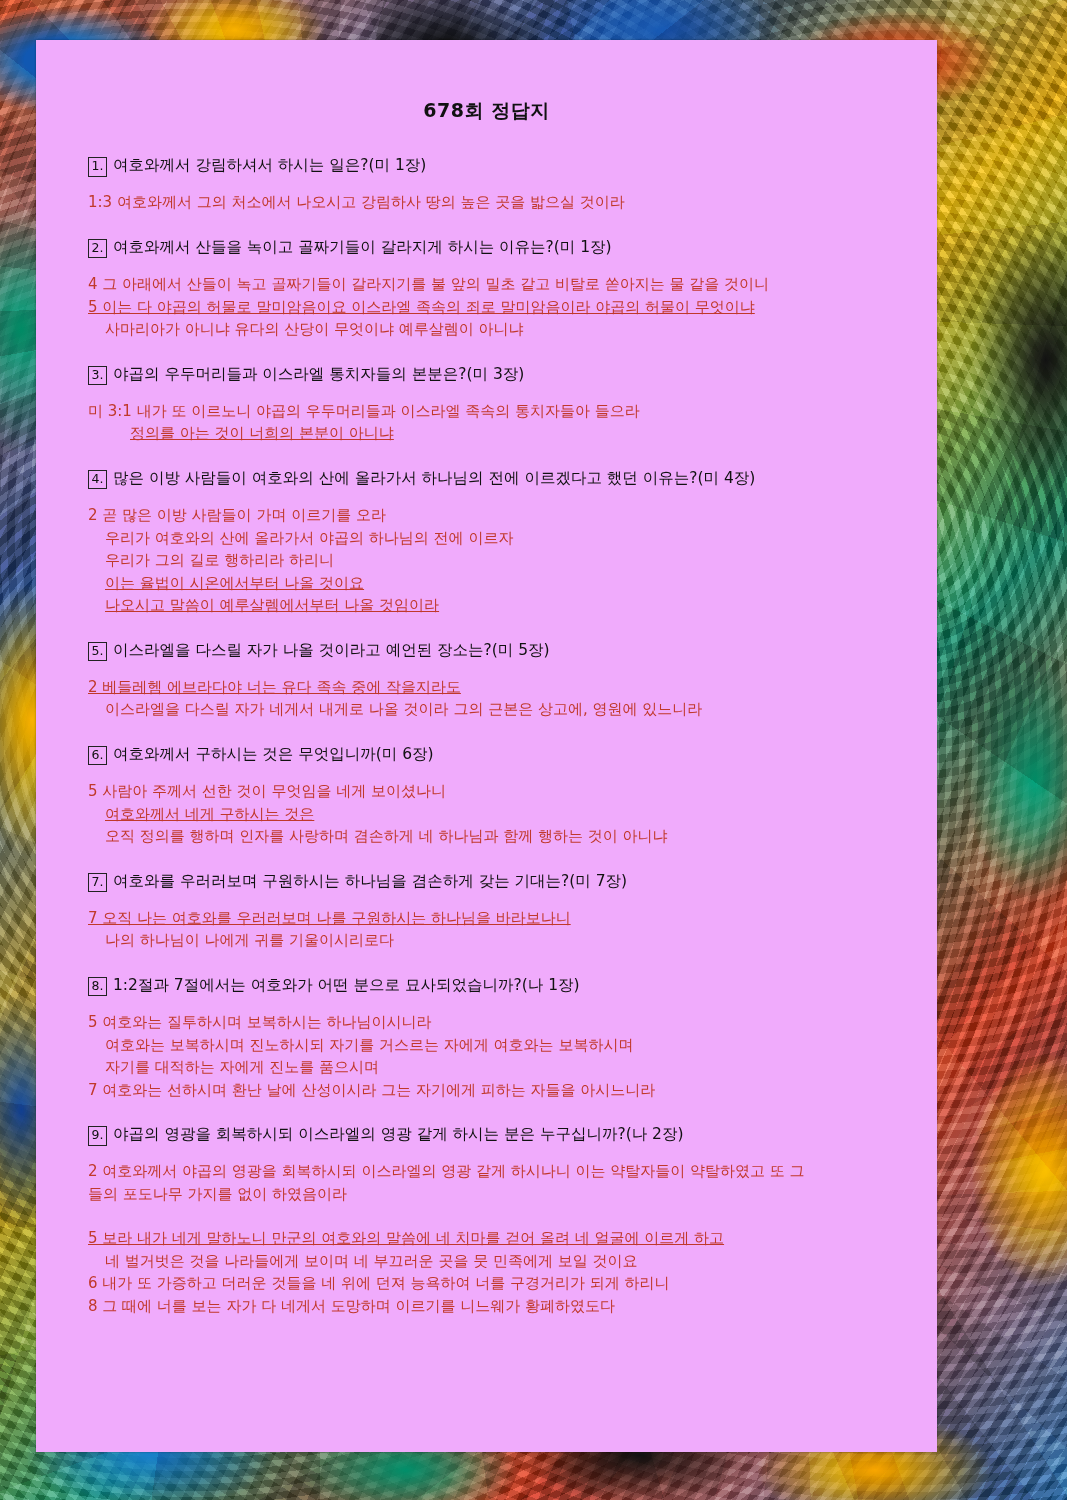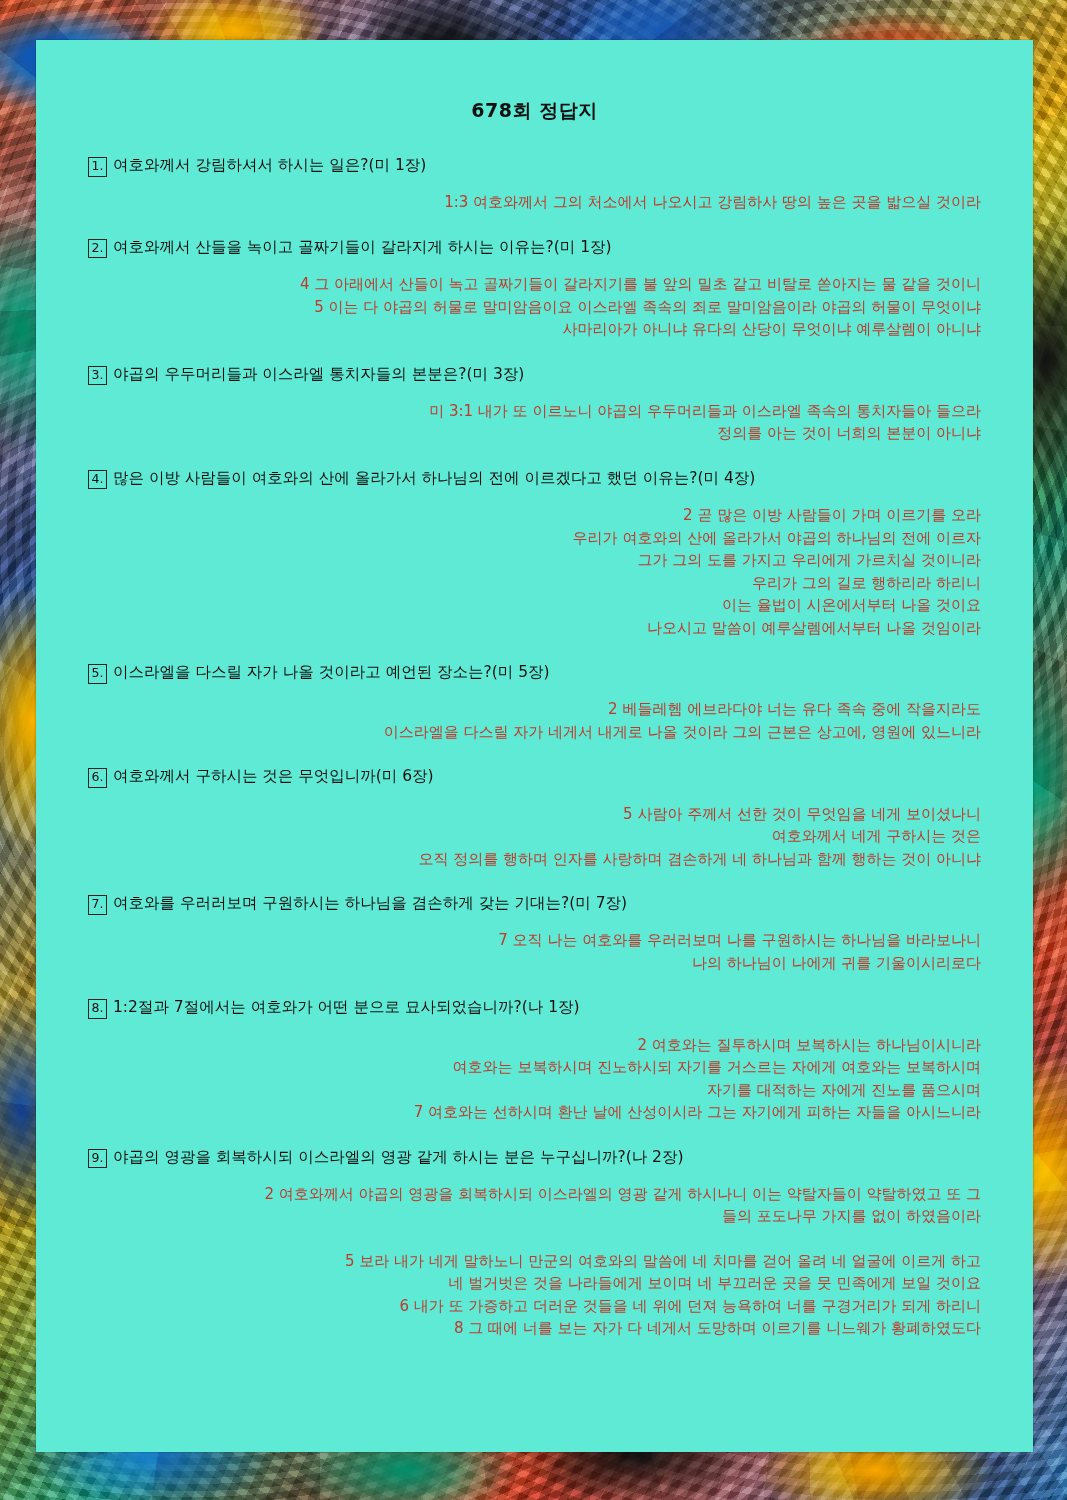--- a/index.html
+++ b/index.html
@@ -52,23 +52,23 @@
       repeating-conic-gradient(from 20deg at 30% 20%, rgba(0,0,0,0.12) 0deg 8deg, rgba(255,255,255,0.07) 8deg 16deg),
       repeating-conic-gradient(from 70deg at 75% 80%, rgba(0,0,0,0.11) 0deg 9deg, rgba(255,255,255,0.06) 9deg 18deg);
     mix-blend-mode: overlay;
   }
 
   
   #sheet {
     position: absolute;
     left: 36px;
     top: 40px;
-    width: 997px;
+    width: 901px;
     height: 1412px;
-    background: #5eead4;
+    background: #f0abfc;
     box-shadow: 0 0 2px rgba(0,0,0,0.35);
     box-sizing: border-box;
     padding: 44px 52px 30px 52px;
   }
 
   .doc-title {
     text-align: center;
     font-size: 19px;
     font-weight: bold;
     color: #111;
@@ -100,24 +100,24 @@
     color: #111;
   }
   .q-text { flex: 1; }
 
   .answer {
     color: #c0392b;
     font-size: 15px;
     line-height: 1.5;
     margin: 0 0 22px 0;
   }
-  .answer .ln { display: block; white-space: pre-wrap; text-align: right; }
+  .answer .ln { display: block; white-space: pre-wrap; }
   .answer .ind { padding-left: 17px; }
   .answer .ind2 { padding-left: 42px; }
-  .u { }
+  .u { text-decoration: underline; }
 </style>
 </head>
 <body>
 
 <div id="bg-art"></div>
 
 <div id="sheet">
   <div class="doc-title">678회 정답지</div>
   <div id="qa-list">
       <div class="qa-block">
@@ -151,21 +151,20 @@
         </div>
       </div>
       <div class="qa-block">
         <div class="question">
           <span class="q-num">4.</span>
           <span class="q-text">많은 이방 사람들이 여호와의 산에 올라가서 하나님의 전에 이르겠다고 했던 이유는?(미 4장)</span>
         </div>
         <div class="answer">
           <span class="ln">2 곧 많은 이방 사람들이 가며 이르기를 오라</span>
           <span class="ln ind">우리가 여호와의 산에 올라가서 야곱의 하나님의 전에 이르자</span>
-          <span class="ln ind">그가 그의 도를 가지고 우리에게 가르치실 것이니라</span>
           <span class="ln ind">우리가 그의 길로 행하리라 하리니</span>
           <span class="ln ind"><span class="u">이는 율법이 시온에서부터 나올 것이요</span></span>
           <span class="ln ind"><span class="u">나오시고 말씀이 예루살렘에서부터 나올 것임이라</span></span>
         </div>
       </div>
       <div class="qa-block">
         <div class="question">
           <span class="q-num">5.</span>
           <span class="q-text">이스라엘을 다스릴 자가 나올 것이라고 예언된 장소는?(미 5장)</span>
         </div>
@@ -194,21 +193,21 @@
           <span class="ln"><span class="u">7 오직 나는 여호와를 우러러보며 나를 구원하시는 하나님을 바라보나니</span></span>
           <span class="ln ind">나의 하나님이 나에게 귀를 기울이시리로다</span>
         </div>
       </div>
       <div class="qa-block">
         <div class="question">
           <span class="q-num">8.</span>
           <span class="q-text">1:2절과 7절에서는 여호와가 어떤 분으로 묘사되었습니까?(나 1장)</span>
         </div>
         <div class="answer">
-          <span class="ln">2 여호와는 질투하시며 보복하시는 하나님이시니라</span>
+          <span class="ln">5 여호와는 질투하시며 보복하시는 하나님이시니라</span>
           <span class="ln ind">여호와는 보복하시며 진노하시되 자기를 거스르는 자에게 여호와는 보복하시며</span>
           <span class="ln ind">자기를 대적하는 자에게 진노를 품으시며</span>
           <span class="ln">7 여호와는 선하시며 환난 날에 산성이시라 그는 자기에게 피하는 자들을 아시느니라</span>
         </div>
       </div>
       <div class="qa-block">
         <div class="question">
           <span class="q-num">9.</span>
           <span class="q-text">야곱의 영광을 회복하시되 이스라엘의 영광 같게 하시는 분은 누구십니까?(나 2장)</span>
         </div>

